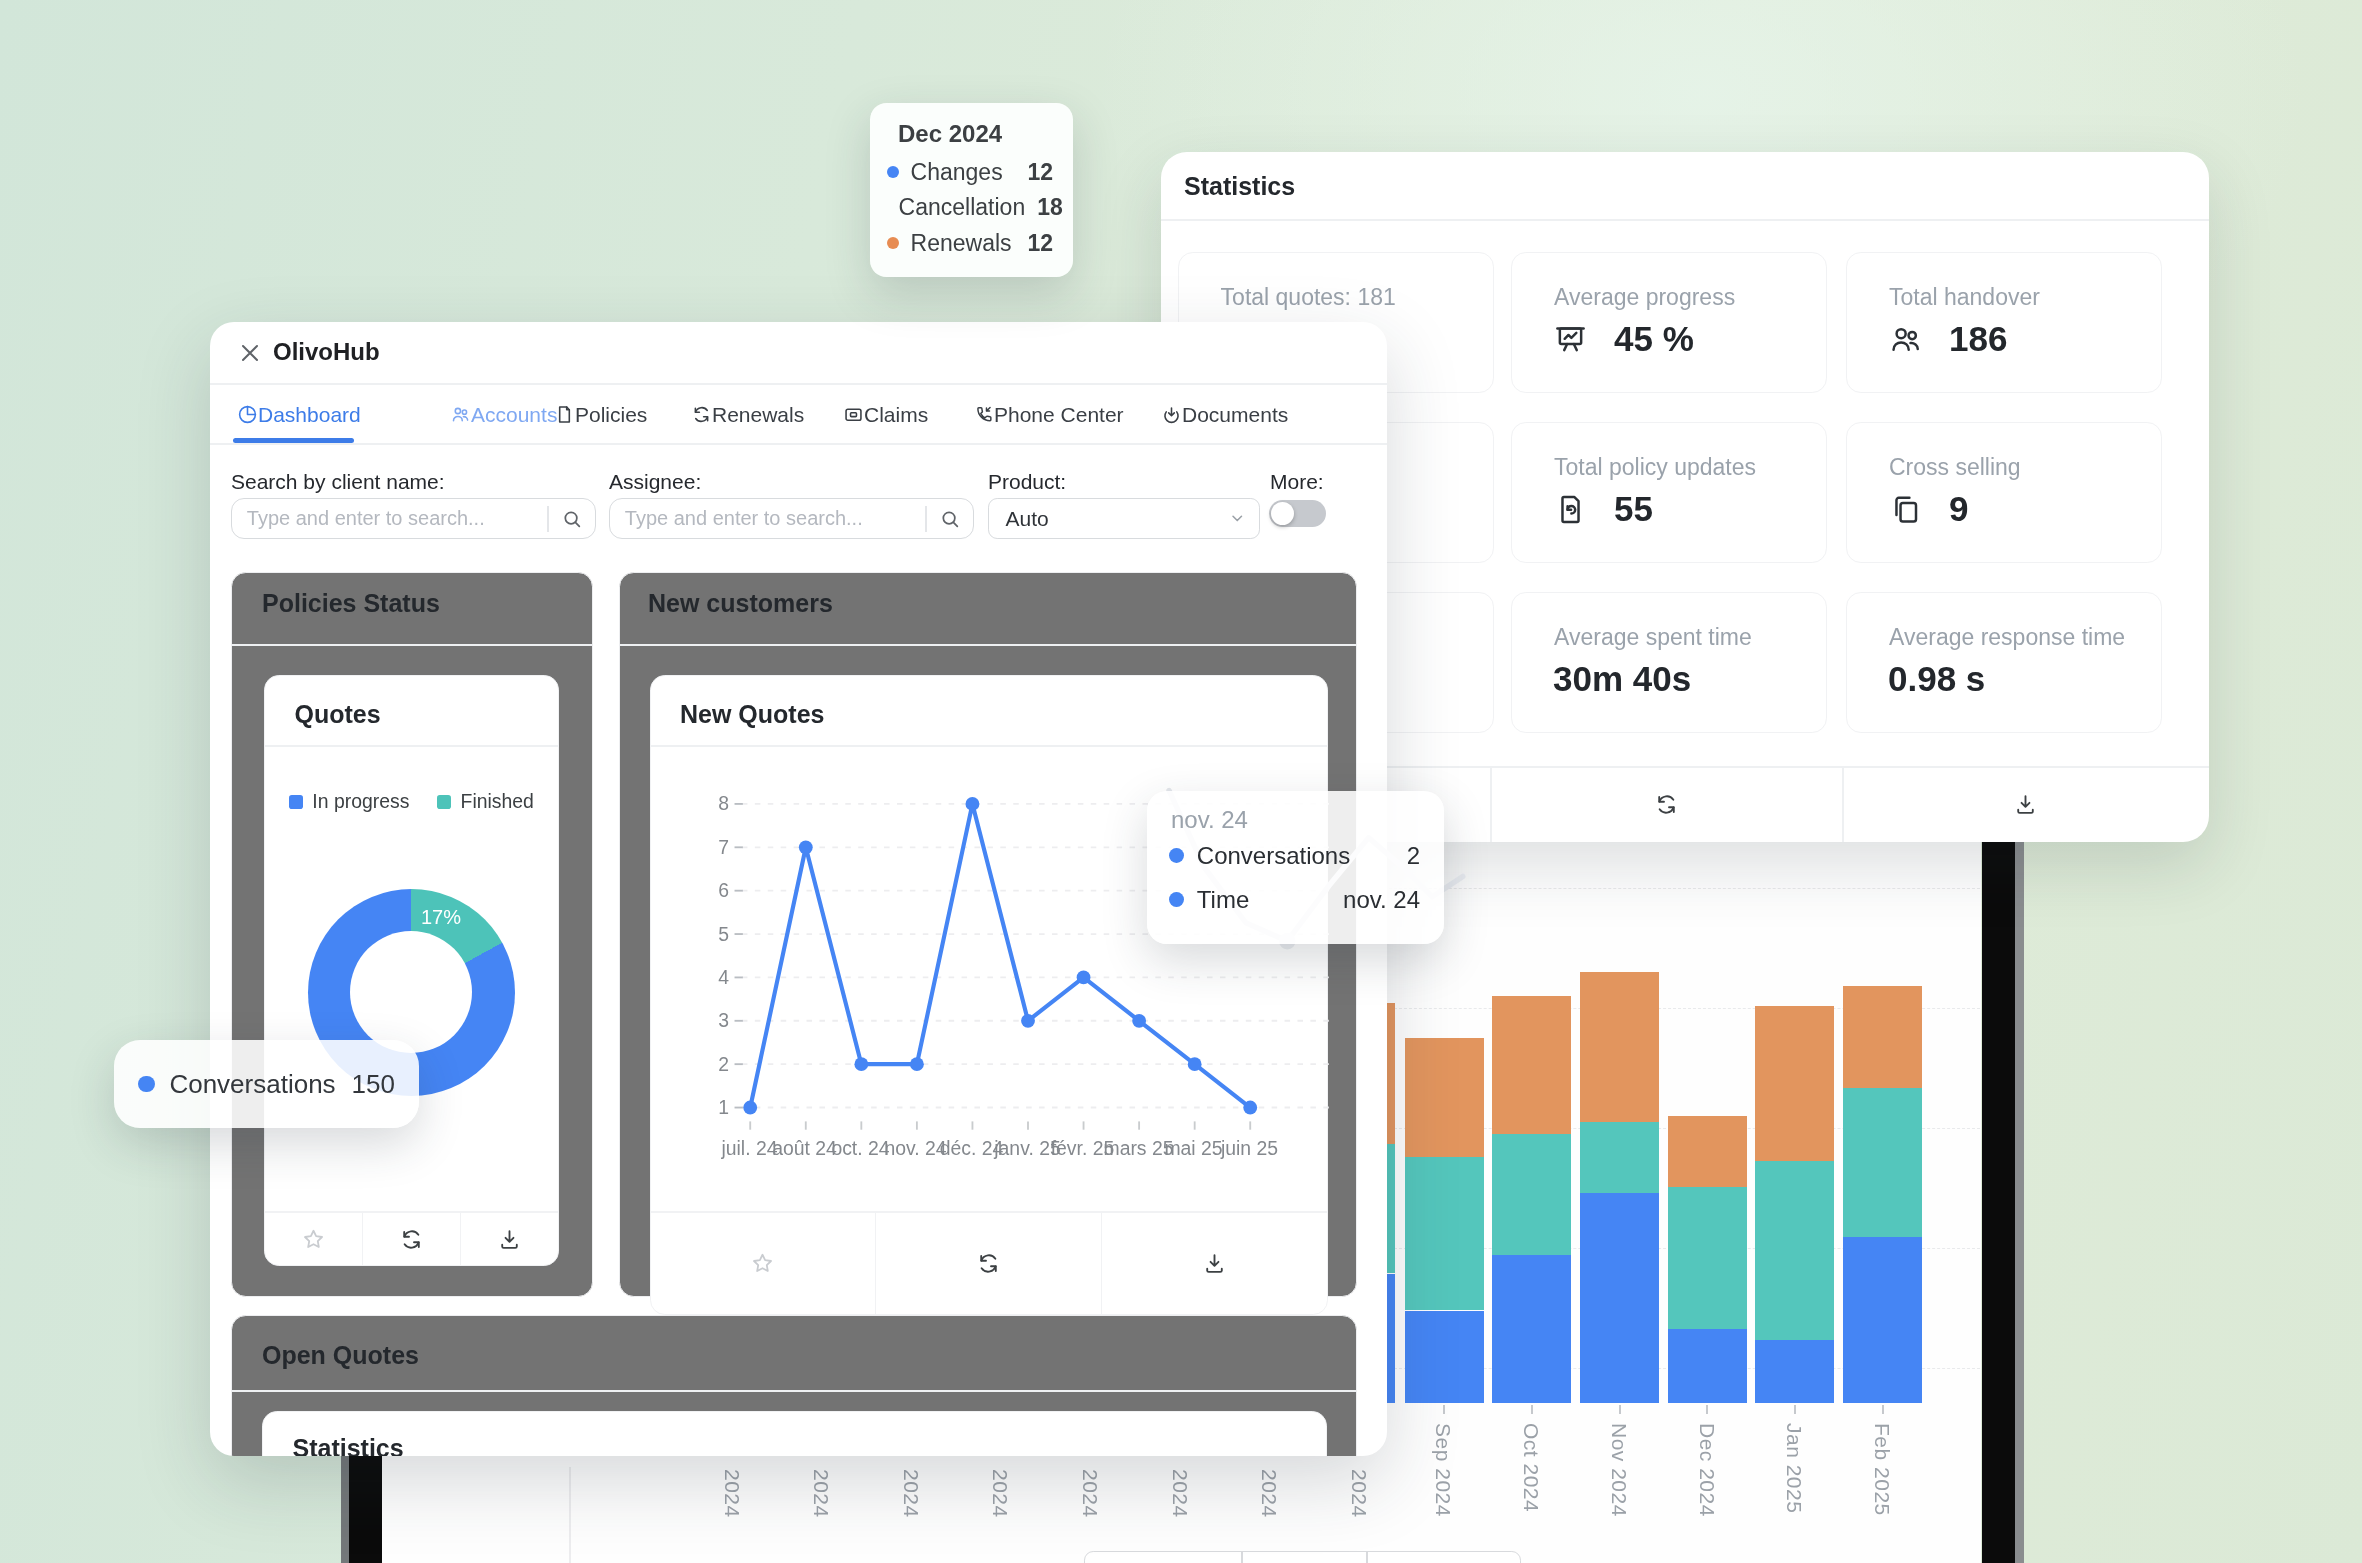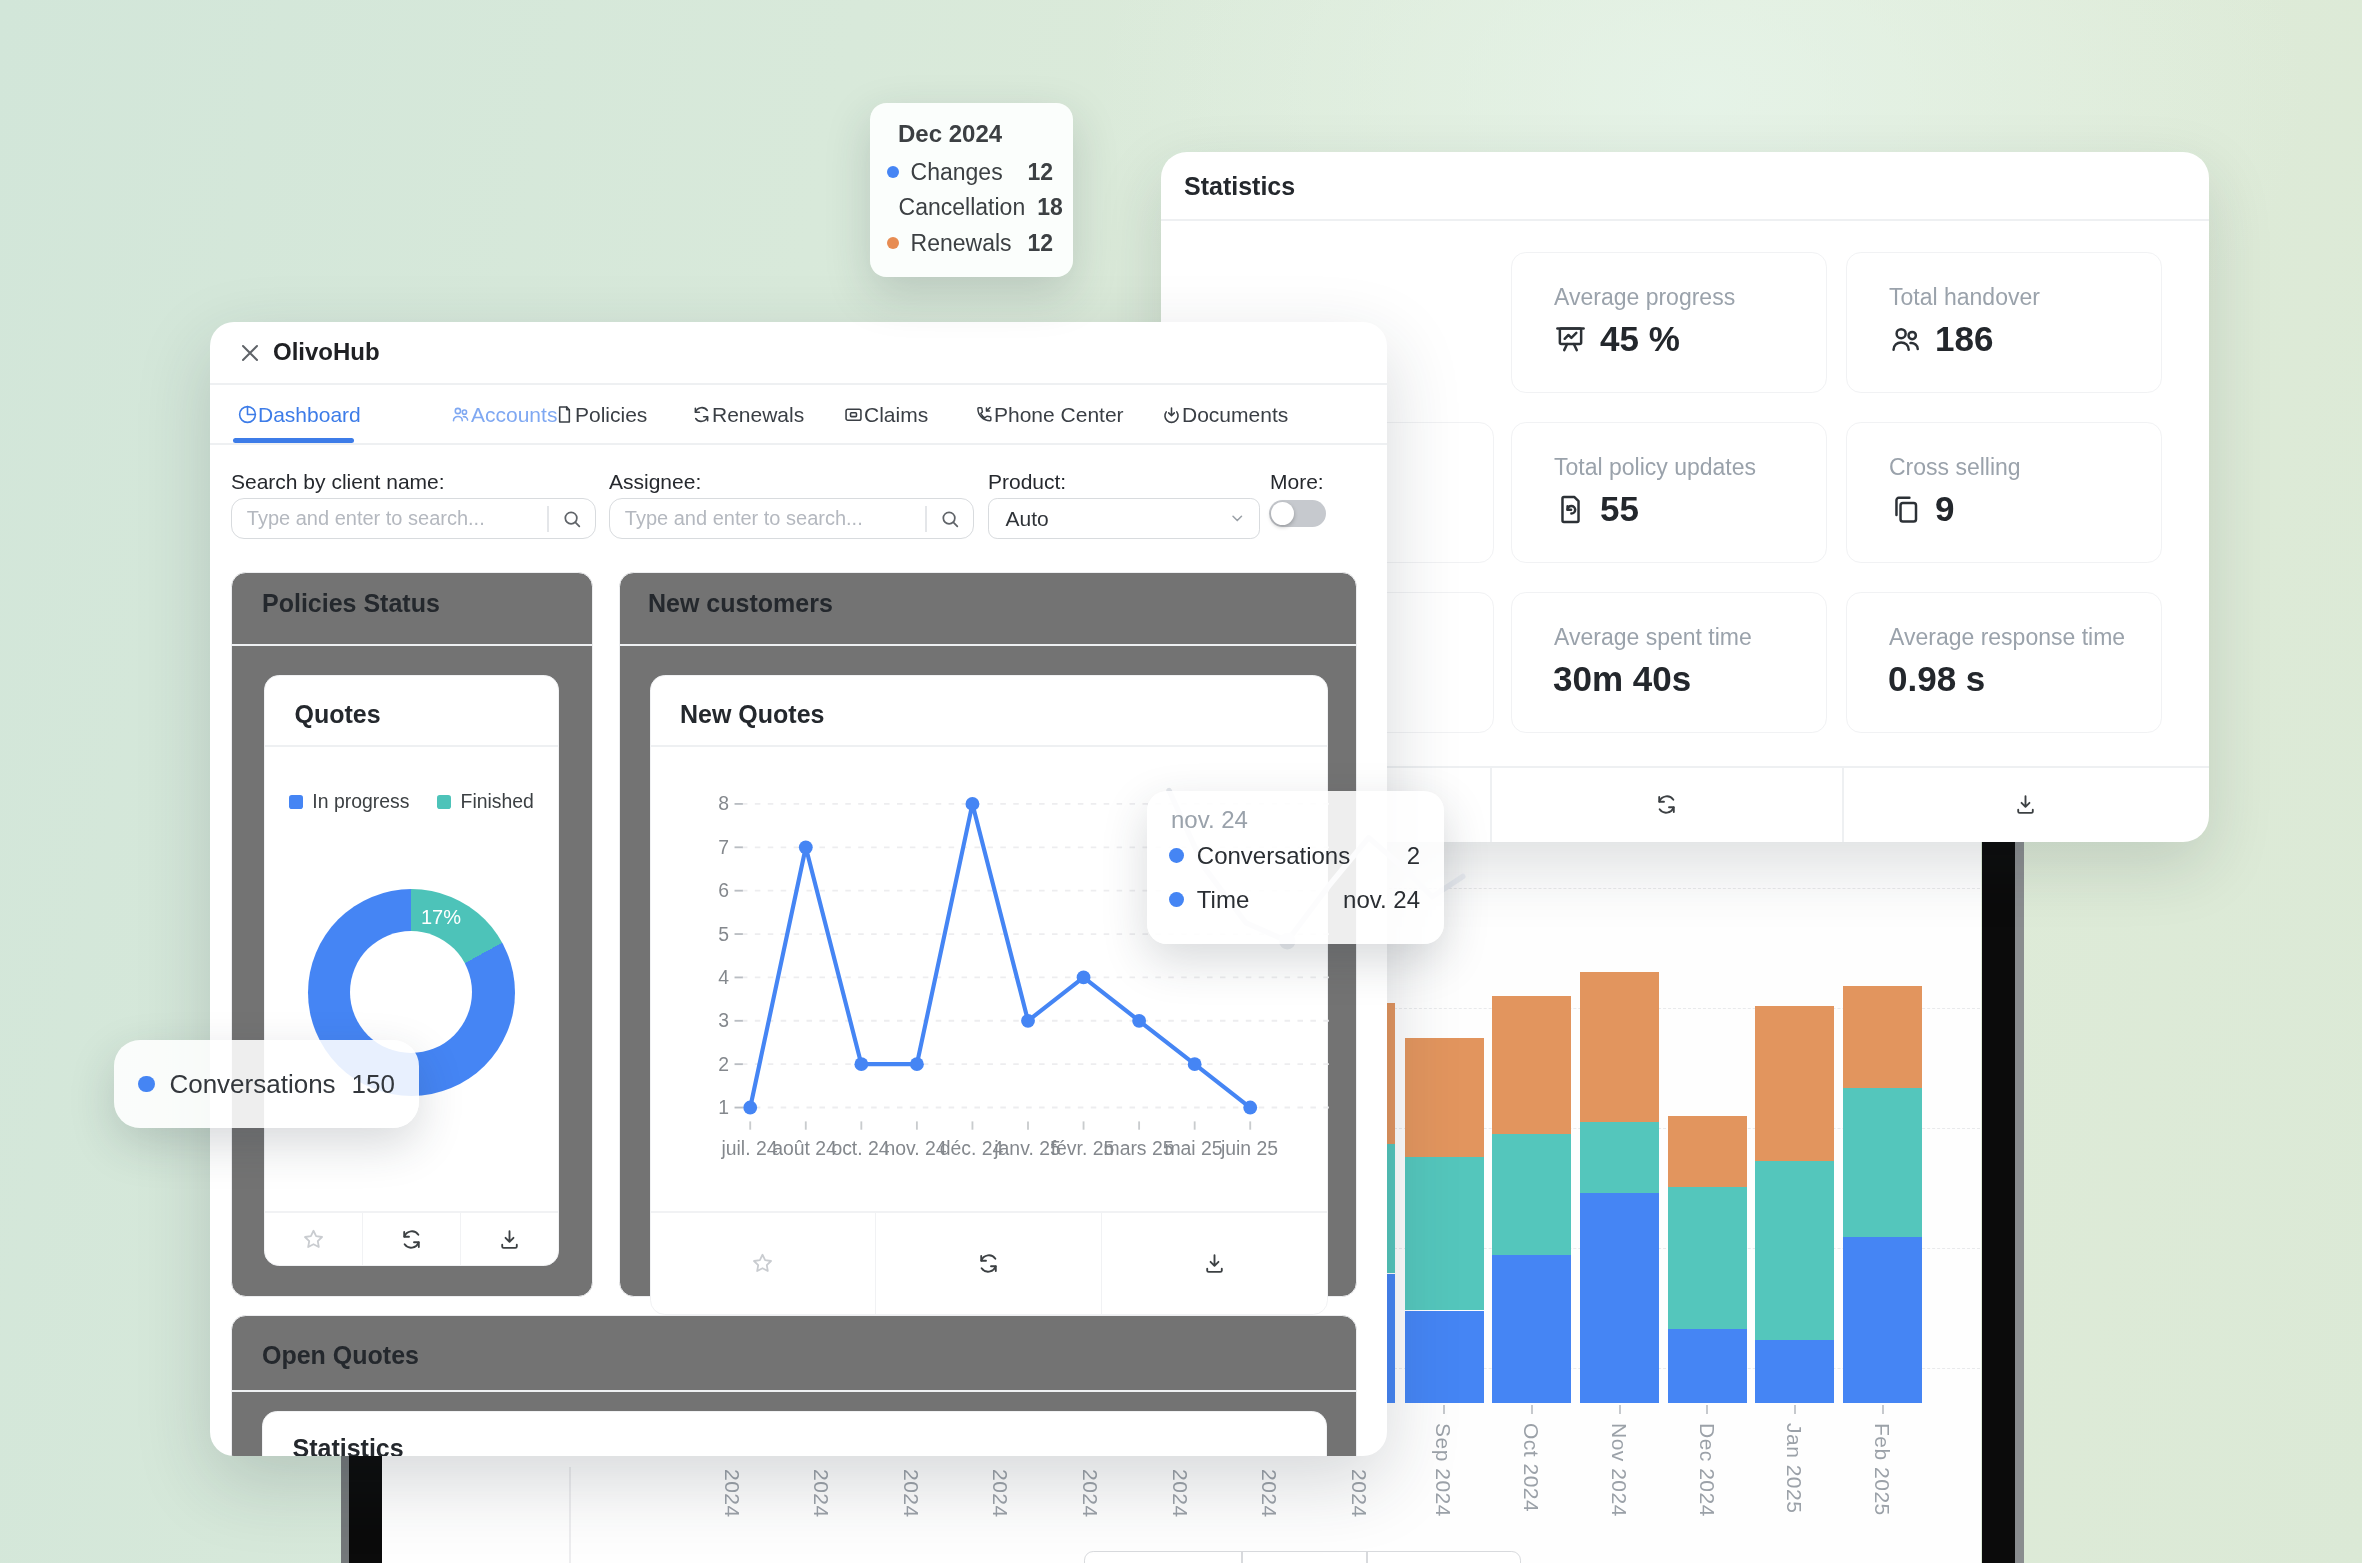--- a/index.html
+++ b/index.html
@@ -28,21 +28,21 @@
   .bgw-pager{left:1084px;top:1551px;width:435px;height:37px;background:#fff;
     border:1.8px solid #d8dadd;border-radius:9.2px 9.2px 0 0;}
   .bgw-pager .divider-v{background:#d8dadd;}
 
   
   .stats{left:1161px;top:152px;width:1048px;height:690px;border-radius:26px;
     box-shadow:0 24px 65px rgba(35,45,55,.15);}
   .stats-title{left:23px;top:20px;font-size:25px;font-weight:700;color:#24282d;}
   .stat-card{position:absolute;width:314px;height:139px;border:1.8px solid #f1f2f4;border-radius:14.8px;background:#fff;}
   .stat-label{position:absolute;left:42px;top:31px;font-size:23px;color:#9aa2ab;}
-  .stat-valrow{position:absolute;left:41px;top:66px;display:flex;align-items:center;gap:12px;}
+  .stat-valrow{position:absolute;left:41px;top:66px;display:flex;align-items:center;gap:26px;}
   .stat-val{font-size:35px;font-weight:600;color:#23272c;}
   .stat-ic{width:35px;height:35px;color:#2c3136;}
   .stats-footer-div{top:614px;}
   .stats-fbtn{position:absolute;top:614px;bottom:0;display:flex;align-items:center;justify-content:center;cursor:pointer;}
   .icon24{width:25px;height:25px;color:#3c4043;}
   .icon-star{color:#c9ccd0;}
 
   
   .ohub{left:210px;top:322px;width:1177px;height:1134px;border-radius:24px;
     box-shadow:0 26px 74px rgba(35,45,55,.18);overflow:hidden;}
@@ -183,20 +183,23 @@
       <div class="divider-v" style="left:281px"></div>
     </div>
     <div class="abs bgw-strip-left"></div>
     <div class="abs bgw-strip-right"></div>
   </div>
 
   <div class="win stats">
     <div class="abs stats-title">Statistics</div>
     <div class="divider-h" style="top:67px"></div>
 
+    <div class="stat-card" style="left:16.6px;top:100px">
+      <div class="stat-label">Total quotes: 181</div>
+    </div>
     <div class="stat-card" style="left:350px;top:100px">
       <div class="stat-label">Average progress</div>
       <div class="stat-valrow">
         <svg class="stat-ic" viewBox="0 0 24 24" fill="none" stroke="currentColor" stroke-width="1.7" stroke-linecap="round" stroke-linejoin="round">
           <path d="M3 4.5h18"></path>
             <rect x="4.7" y="4.5" width="14.6" height="10.6" rx="1"></rect>
           <path d="M8 11.5l2.6-2.6 2 2 3.4-3.4"></path>
             <path d="M9.7 15.1l-2 4.2M14.3 15.1l2 4.2"></path>
           </svg>
         <span class="stat-val">45 %</span>

